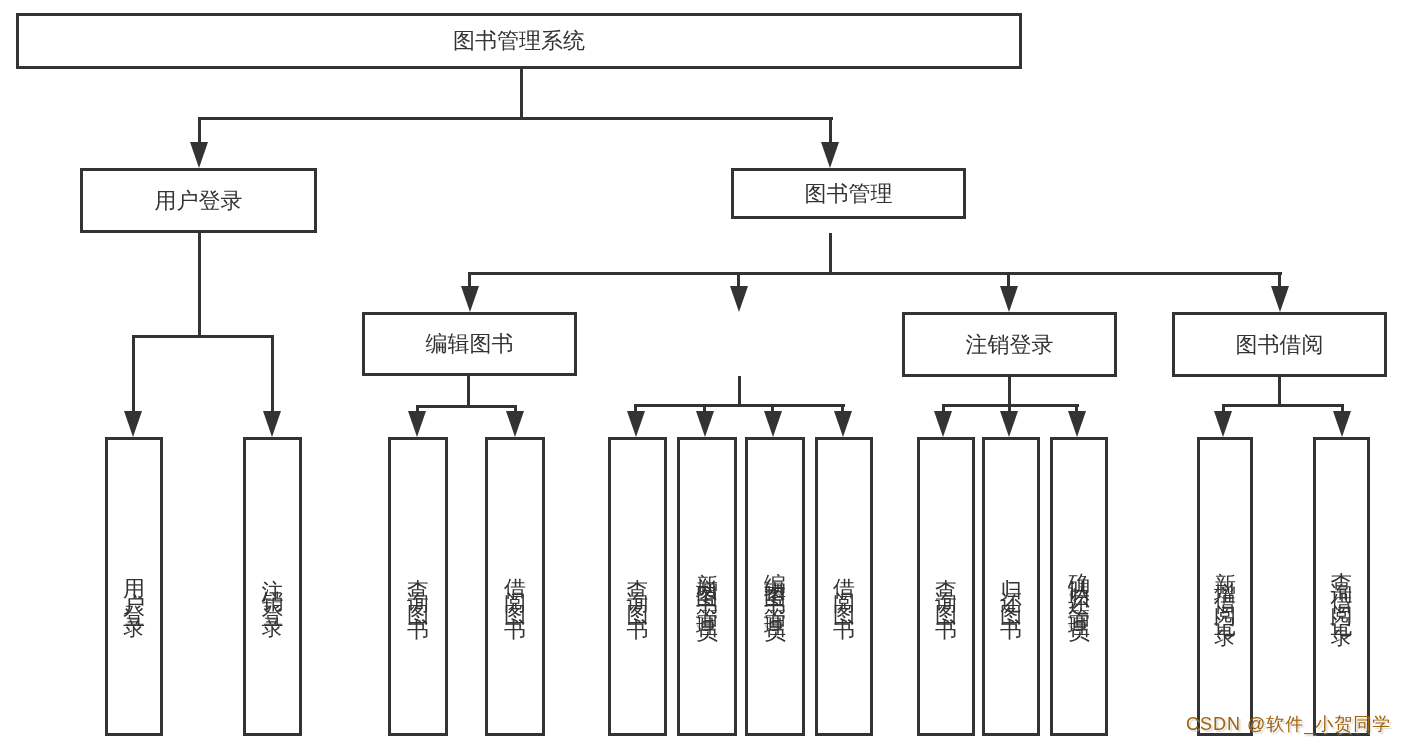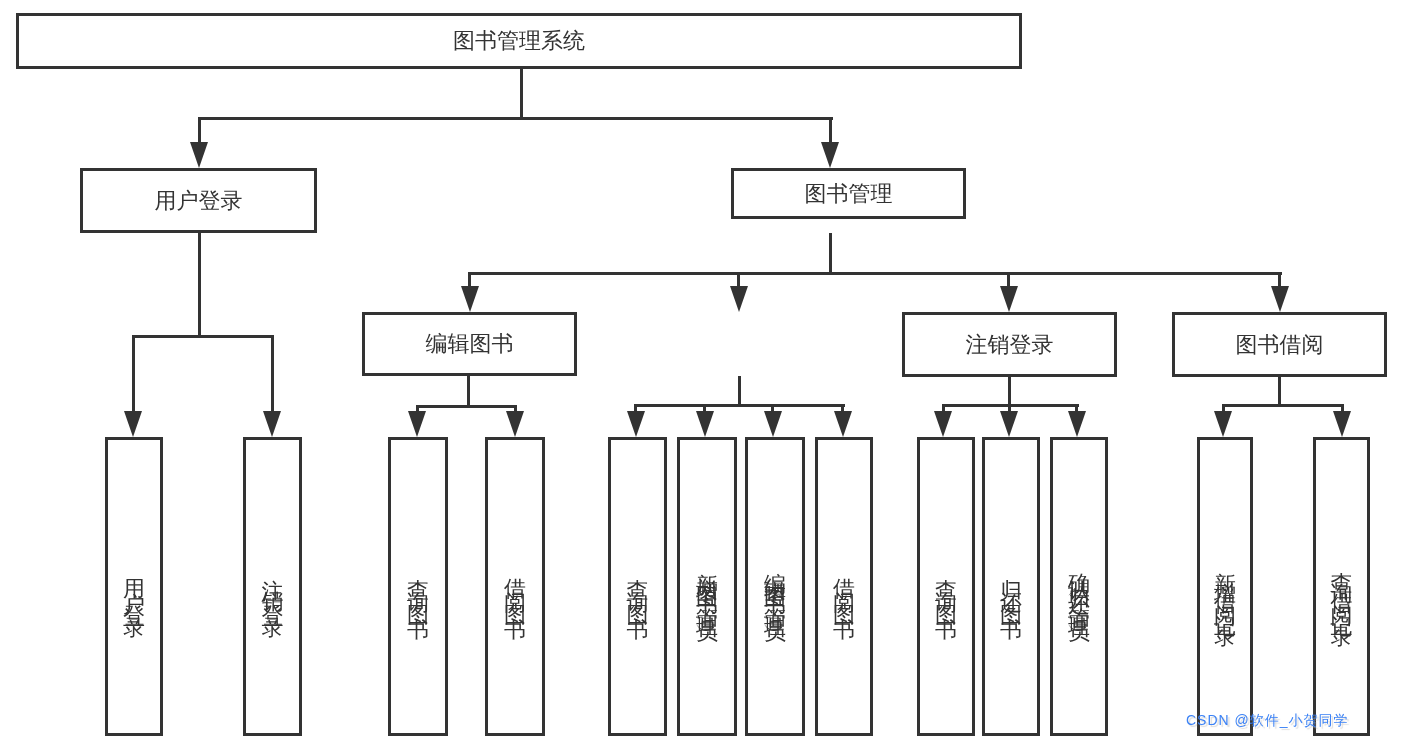--- a/index.html
+++ b/index.html
@@ -27,21 +27,21 @@
   .ln{position:absolute;background:#333333;}
   .lnh{height:3px;}
   .lnv{width:3px;}
   .arrow{
     position:absolute;width:0;height:0;
     border-left:9px solid transparent;border-right:9px solid transparent;
     border-top:26px solid #333333;
   }
   .watermark{
     position:absolute;left:1186px;top:712px;z-index:6;
-    font-size:14px;color:#3b82f6;letter-spacing:1px;white-space:nowrap;
+    font-size:18px;color:#a16207;letter-spacing:1px;white-space:nowrap;
     text-shadow:2px 2px 1px rgba(190,190,190,0.55);
   }
 </style>
 </head>
 <body>
 
 <div id="stage">
 
   <div class="box" style="left:16px;top:13px;width:1006px;height:56px">
     <span>图书管理系统</span>

